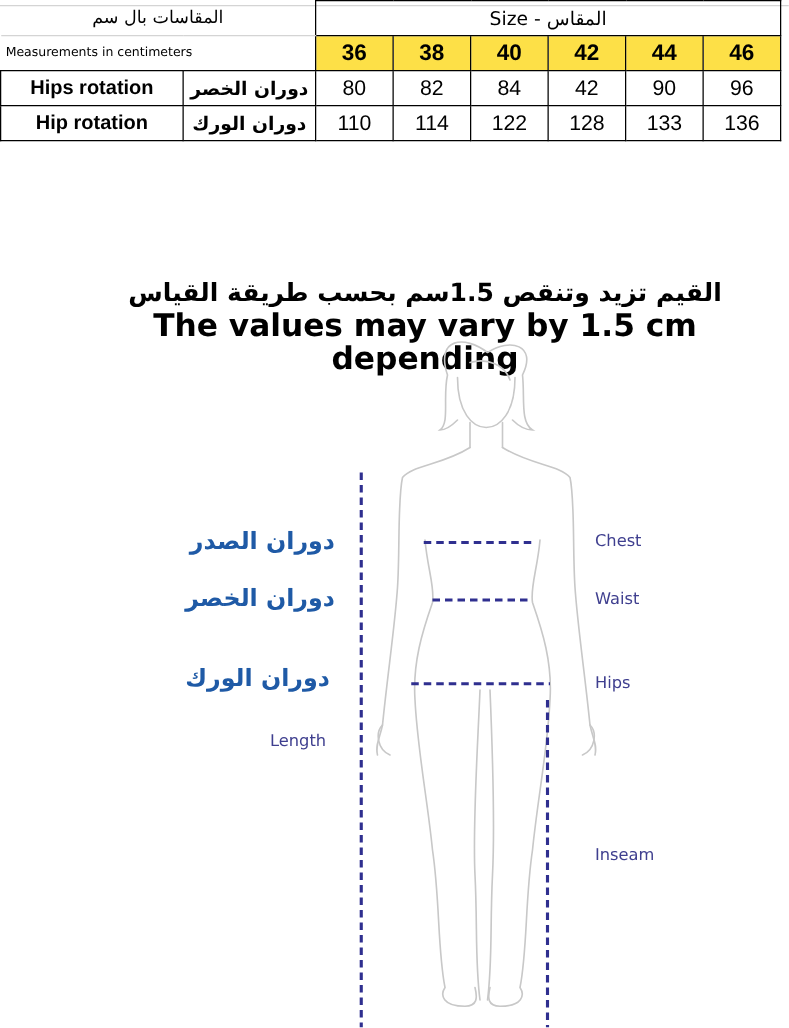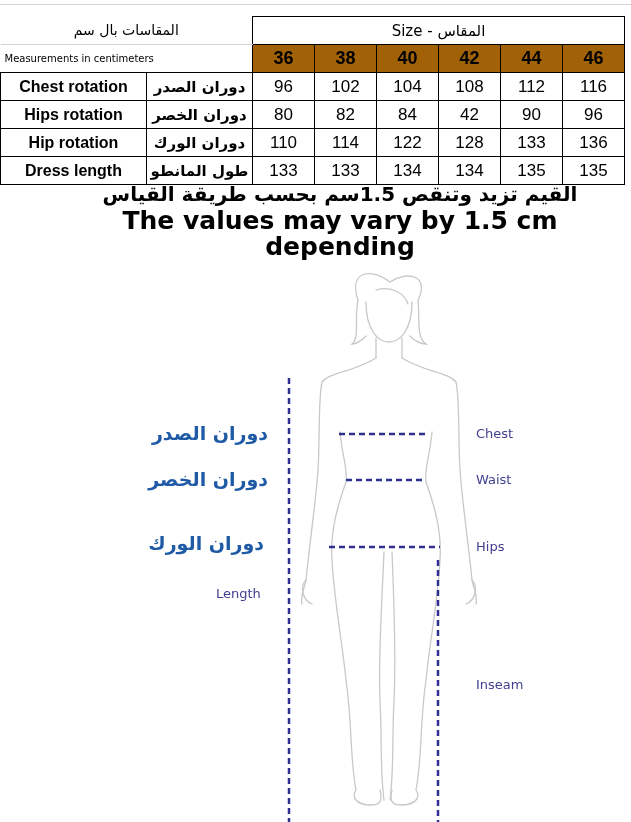--- a/index.html
+++ b/index.html
@@ -1,37 +1,37 @@
 <!DOCTYPE html>
 <html><head>
 <meta charset="utf-8">
 <style>
   html, body { margin: 0; padding: 0; background: #ffffff; }
   body { width: 631px; height: 822px; position: relative; overflow: hidden; font-family: "DejaVu Sans", sans-serif; }
 
   .grid-top { position: absolute; left: 0; top: 0; width: 631px; height: 4px; border-bottom: 1px solid #d4d4d4; }
 
-  table.size-table { position: absolute; left: 0; top: 16px; border-collapse: collapse; table-layout: fixed; }
+  table.size-table { position: absolute; left: 0; top: 0; border-collapse: collapse; table-layout: fixed; }
   table.size-table td { padding: 0; text-align: center; vertical-align: middle; height: 27px; color: #000; white-space: nowrap; overflow: hidden; }
 
   .c-eng { width: 146px; }
   .c-ar { width: 106px; }
   .c-size { width: 62px; }
 
   .hdr-ar-cell { font-family: "DejaVu Sans", sans-serif; font-size: 14px; border-bottom: 1px solid #d4d4d4; }
   .hdr-size-cell { font-size: 15px; border: 1.5px solid #000; border-bottom: 1px solid #000; }
   .meas-label { font-size: 10px; text-align: left !important; padding-left: 4px !important; }
-  .size-head { background: #a16207; font-weight: bold; font-size: 18px; border: 1px solid #000; font-family: "Liberation Sans", sans-serif; }
+  .size-head { background: #fde047; font-weight: bold; font-size: 18px; border: 1px solid #000; font-family: "Liberation Sans", sans-serif; }
   .row-eng { font-weight: bold; font-size: 16px; border: 1.5px solid #000; font-family: "Liberation Sans", sans-serif; }
   .row-ar { font-weight: bold; font-size: 15px; border: 1.5px solid #000; direction: rtl; }
   .val { font-size: 17px; border: 1px solid #000; font-family: "Liberation Sans", sans-serif; }
   .row td.last { border-right: 1.5px solid #000; }
 
   .notice { position: absolute; left: 60px; top: 180px; width: 560px; text-align: center; }
-  .notice .ar { font-size: 20px; font-weight: bold; direction: rtl; line-height: 28px; color: #000; }
+  .notice .ar { font-size: 20px; font-weight: bold; direction: rtl; line-height: 28px; color: #000; margin-top: 40px; }
   .notice .en { font-size: 25px; font-weight: bold; line-height: 26px; color: #000; font-family: "DejaVu Sans", sans-serif; }
 
   .figure { position: absolute; left: 0; top: 260px; width: 631px; height: 562px; }
   .figure svg { position: absolute; left: 0; top: 0; }
 
   .ar-label { position: absolute; color: #1f5aa6; font-size: 19px; font-weight: bold; direction: rtl; text-align: right; }
   .en-label { position: absolute; color: #3f3f8f; font-size: 13px; font-weight: normal; font-family: "DejaVu Sans", sans-serif; }
 </style>
 </head>
 <body>
@@ -57,58 +57,38 @@
   <tr>
     <td colspan="2" class="meas-label">Measurements in centimeters</td>
     <td class="size-head">36</td>
     <td class="size-head">38</td>
     <td class="size-head">40</td>
     <td class="size-head">42</td>
     <td class="size-head">44</td>
     <td class="size-head">46</td>
   </tr>
   <tr class="row">
-    <td class="row-eng">Chest rotation</td>
-    <td class="row-ar">دوران الصدر</td>
-    <td class="val">96</td>
-    <td class="val">102</td>
-    <td class="val">104</td>
-    <td class="val">108</td>
-    <td class="val">112</td>
-    <td class="val last">116</td>
-  </tr>
-  <tr class="row">
     <td class="row-eng">Hips rotation</td>
     <td class="row-ar">دوران الخصر</td>
     <td class="val">80</td>
     <td class="val">82</td>
     <td class="val">84</td>
     <td class="val">42</td>
     <td class="val">90</td>
     <td class="val last">96</td>
   </tr>
   <tr class="row">
     <td class="row-eng">Hip rotation</td>
     <td class="row-ar">دوران الورك</td>
     <td class="val">110</td>
     <td class="val">114</td>
     <td class="val">122</td>
     <td class="val">128</td>
     <td class="val">133</td>
     <td class="val last">136</td>
-  </tr>
-  <tr class="row">
-    <td class="row-eng">Dress length</td>
-    <td class="row-ar">طول المانطو</td>
-    <td class="val">133</td>
-    <td class="val">133</td>
-    <td class="val">134</td>
-    <td class="val">134</td>
-    <td class="val">135</td>
-    <td class="val last">135</td>
   </tr>
 </tbody>
   </table>
 
 <div class="notice">
   <div class="ar">القيم تزيد وتنقص 1.5سم بحسب طريقة القياس</div>
   <div class="en">The values may vary by 1.5 cm depending</div>
 </div>
 
 <div class="figure">

